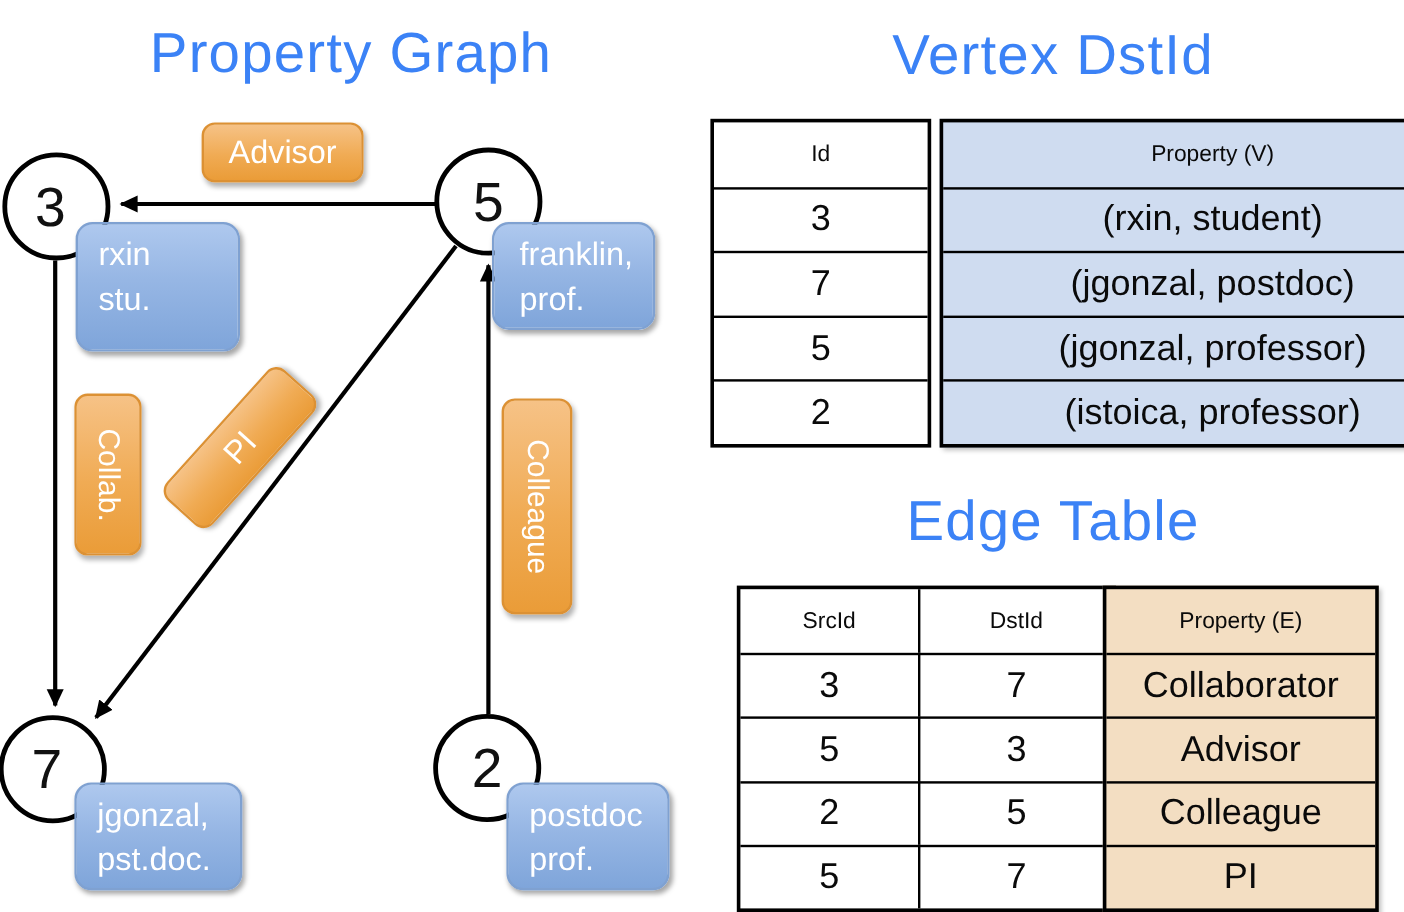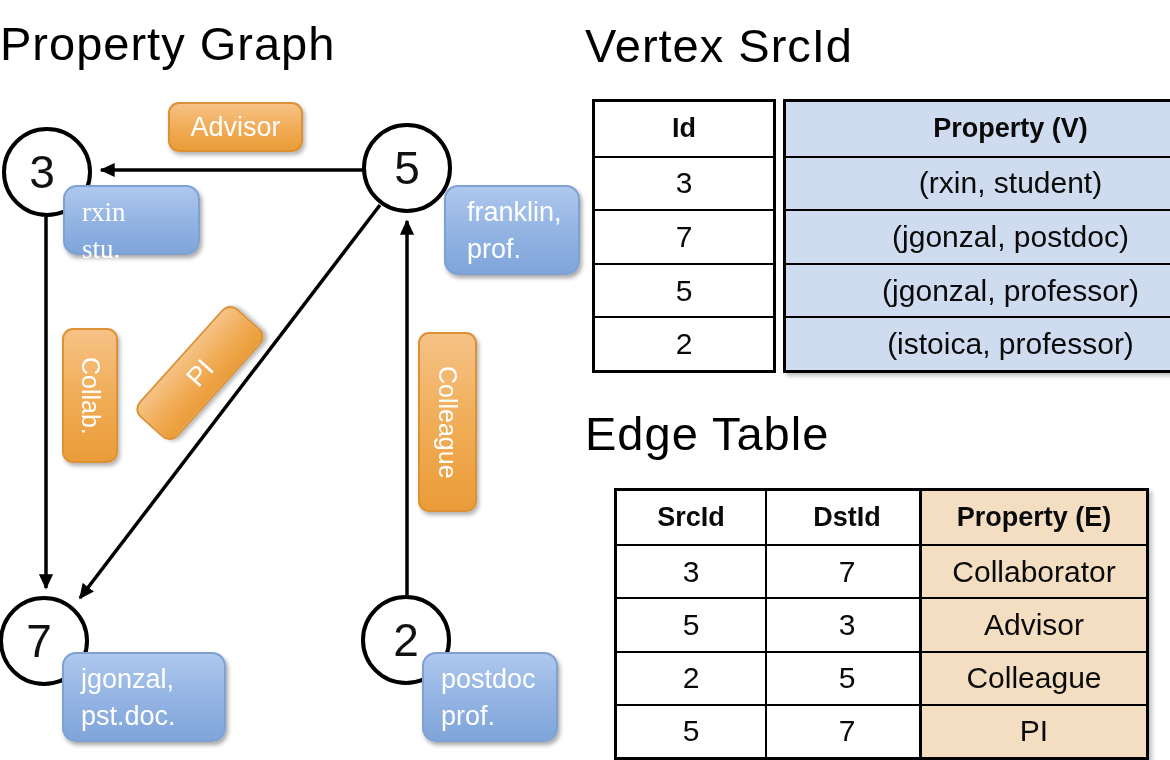--- a/index.html
+++ b/index.html
@@ -1,22 +1,22 @@
 <!DOCTYPE html>
 <html><head>
 <meta charset="utf-8">
 <style>
   html,body{margin:0;padding:0;background:#fff;}
   .stage{
     position:relative;width:1170px;height:760px;background:#ffffff;
     font-family:"Liberation Sans",sans-serif;color:#000;overflow:hidden;
   }
   .title{
-    position:absolute;text-align:left;font-size:47px;letter-spacing:1px;
-    color:#000000;white-space:nowrap;
+    position:absolute;text-align:center;font-size:47px;letter-spacing:1px;
+    color:#3b82f6;white-space:nowrap;
   }
   #title-graph{left:0;top:16px;width:585px;}
   #title-vertex{left:585px;top:18px;width:585px;}
   #title-edge{left:585px;top:406px;width:585px;}
 
   
   #edge-svg{position:absolute;left:0;top:0;z-index:1;}
   .node{
     position:absolute;width:90px;height:90px;box-sizing:border-box;
     border:4px solid #000;border-radius:50%;background:#fff;z-index:2;
@@ -28,23 +28,23 @@
   #node-7{left:-1px;top:596px;}
   #node-2{left:361px;top:595px;}
   #node-3 .num,#node-7 .num{margin-right:10px;}
 
   .vlabel{
     position:absolute;z-index:3;box-sizing:border-box;border-radius:14px;
     background:linear-gradient(180deg,#aec8ee 0%,#96b6e4 45%,#7fa5da 100%);
     border:2px solid #7fa1d1;color:#fff;font-size:27px;line-height:37px;
     padding:7px 0 0 17px;box-shadow:2px 3px 4px rgba(0,0,0,0.35);
   }
-  #vlabel-rxin{left:63px;top:185px;width:137px;height:70px;font-family:Liberation Serif, serif;}
-  #vlabel-franklin{left:444px;top:185px;width:136px;height:90px;padding-left:21px;}
-  #vlabel-jgonzal{left:62px;top:652px;width:164px;height:90px;}
+  #vlabel-rxin{left:63px;top:185px;width:137px;height:108px;}
+  #vlabel-franklin{left:410px;top:185px;width:136px;height:90px;padding-left:21px;}
+  #vlabel-jgonzal{left:62px;top:652px;width:140px;height:90px;}
   #vlabel-istoica{left:422px;top:652px;width:136px;height:90px;}
 
   .elabel{
     position:absolute;z-index:3;box-sizing:border-box;border-radius:11px;
     background:linear-gradient(180deg,#f6c286 0%,#f0ab54 55%,#ea9c38 100%);
     border:2px solid #dc9134;color:#fff;font-size:27px;
     display:flex;align-items:center;justify-content:center;
     box-shadow:2px 3px 4px rgba(0,0,0,0.3);
   }
   #elabel-advisor{left:168px;top:102px;width:135px;height:50px;}
@@ -55,21 +55,21 @@
 
   
   .tbl{
     position:absolute;box-sizing:border-box;border:3px solid #000;
     display:grid;background:#fff;
   }
   .cell{
     display:flex;align-items:center;justify-content:center;
     font-size:30px;color:#0a0a0a;box-sizing:border-box;white-space:nowrap;
   }
-  .cell.head{font-weight:bold;font-size:27px;}
+  .cell.head{font-weight:normal;font-size:19px;}
   .rb{border-top:2.5px solid #000;}       
   .cb{border-left:2.5px solid #000;}      
   #vtbl-id{left:592px;top:99px;width:184px;height:274px;grid-template-rows:repeat(5,1fr);}
   #vtbl-prop{
     left:783px;top:99px;width:455px;height:274px;grid-template-rows:repeat(5,1fr);
     background:#cfdcf0;box-shadow:3px 3px 4px rgba(0,0,0,0.25);
   }
   #etbl-ids{
     left:592px;top:488px;width:316px;height:272px;
     grid-template-columns:148px 1fr;grid-template-rows:repeat(5,1fr);margin-left:22px;
@@ -78,21 +78,21 @@
     left:919px;top:488px;width:230px;height:272px;grid-template-rows:repeat(5,1fr);
     background:#f3dec2;box-shadow:3px 3px 4px rgba(0,0,0,0.25);
   }
 </style>
 </head>
 <body>
 
 <div class="stage">
 
   <div class="title" id="title-graph">Property Graph</div>
-  <div class="title" id="title-vertex">Vertex SrcId</div>
+  <div class="title" id="title-vertex">Vertex DstId</div>
   <div class="title" id="title-edge">Edge Table</div>
 
   <svg id="edge-svg" width="585" height="760" viewBox="0 0 585 760">
     <defs>
       <marker id="arrow" viewBox="0 0 10 10" refX="8.5" refY="5" markerWidth="4.6" markerHeight="4.6" orient="auto" markerUnits="strokeWidth">
         <path d="M0,0.6 L9.4,5 L0,9.4 z" fill="#000"></path>
       </marker>
     </defs>
     <path d="M407,170 L101,170" stroke="#000" stroke-width="3.5" fill="none" marker-end="url(#arrow)"></path>
     <path d="M46,217 L46,588" stroke="#000" stroke-width="3.5" fill="none" marker-end="url(#arrow)"></path>

